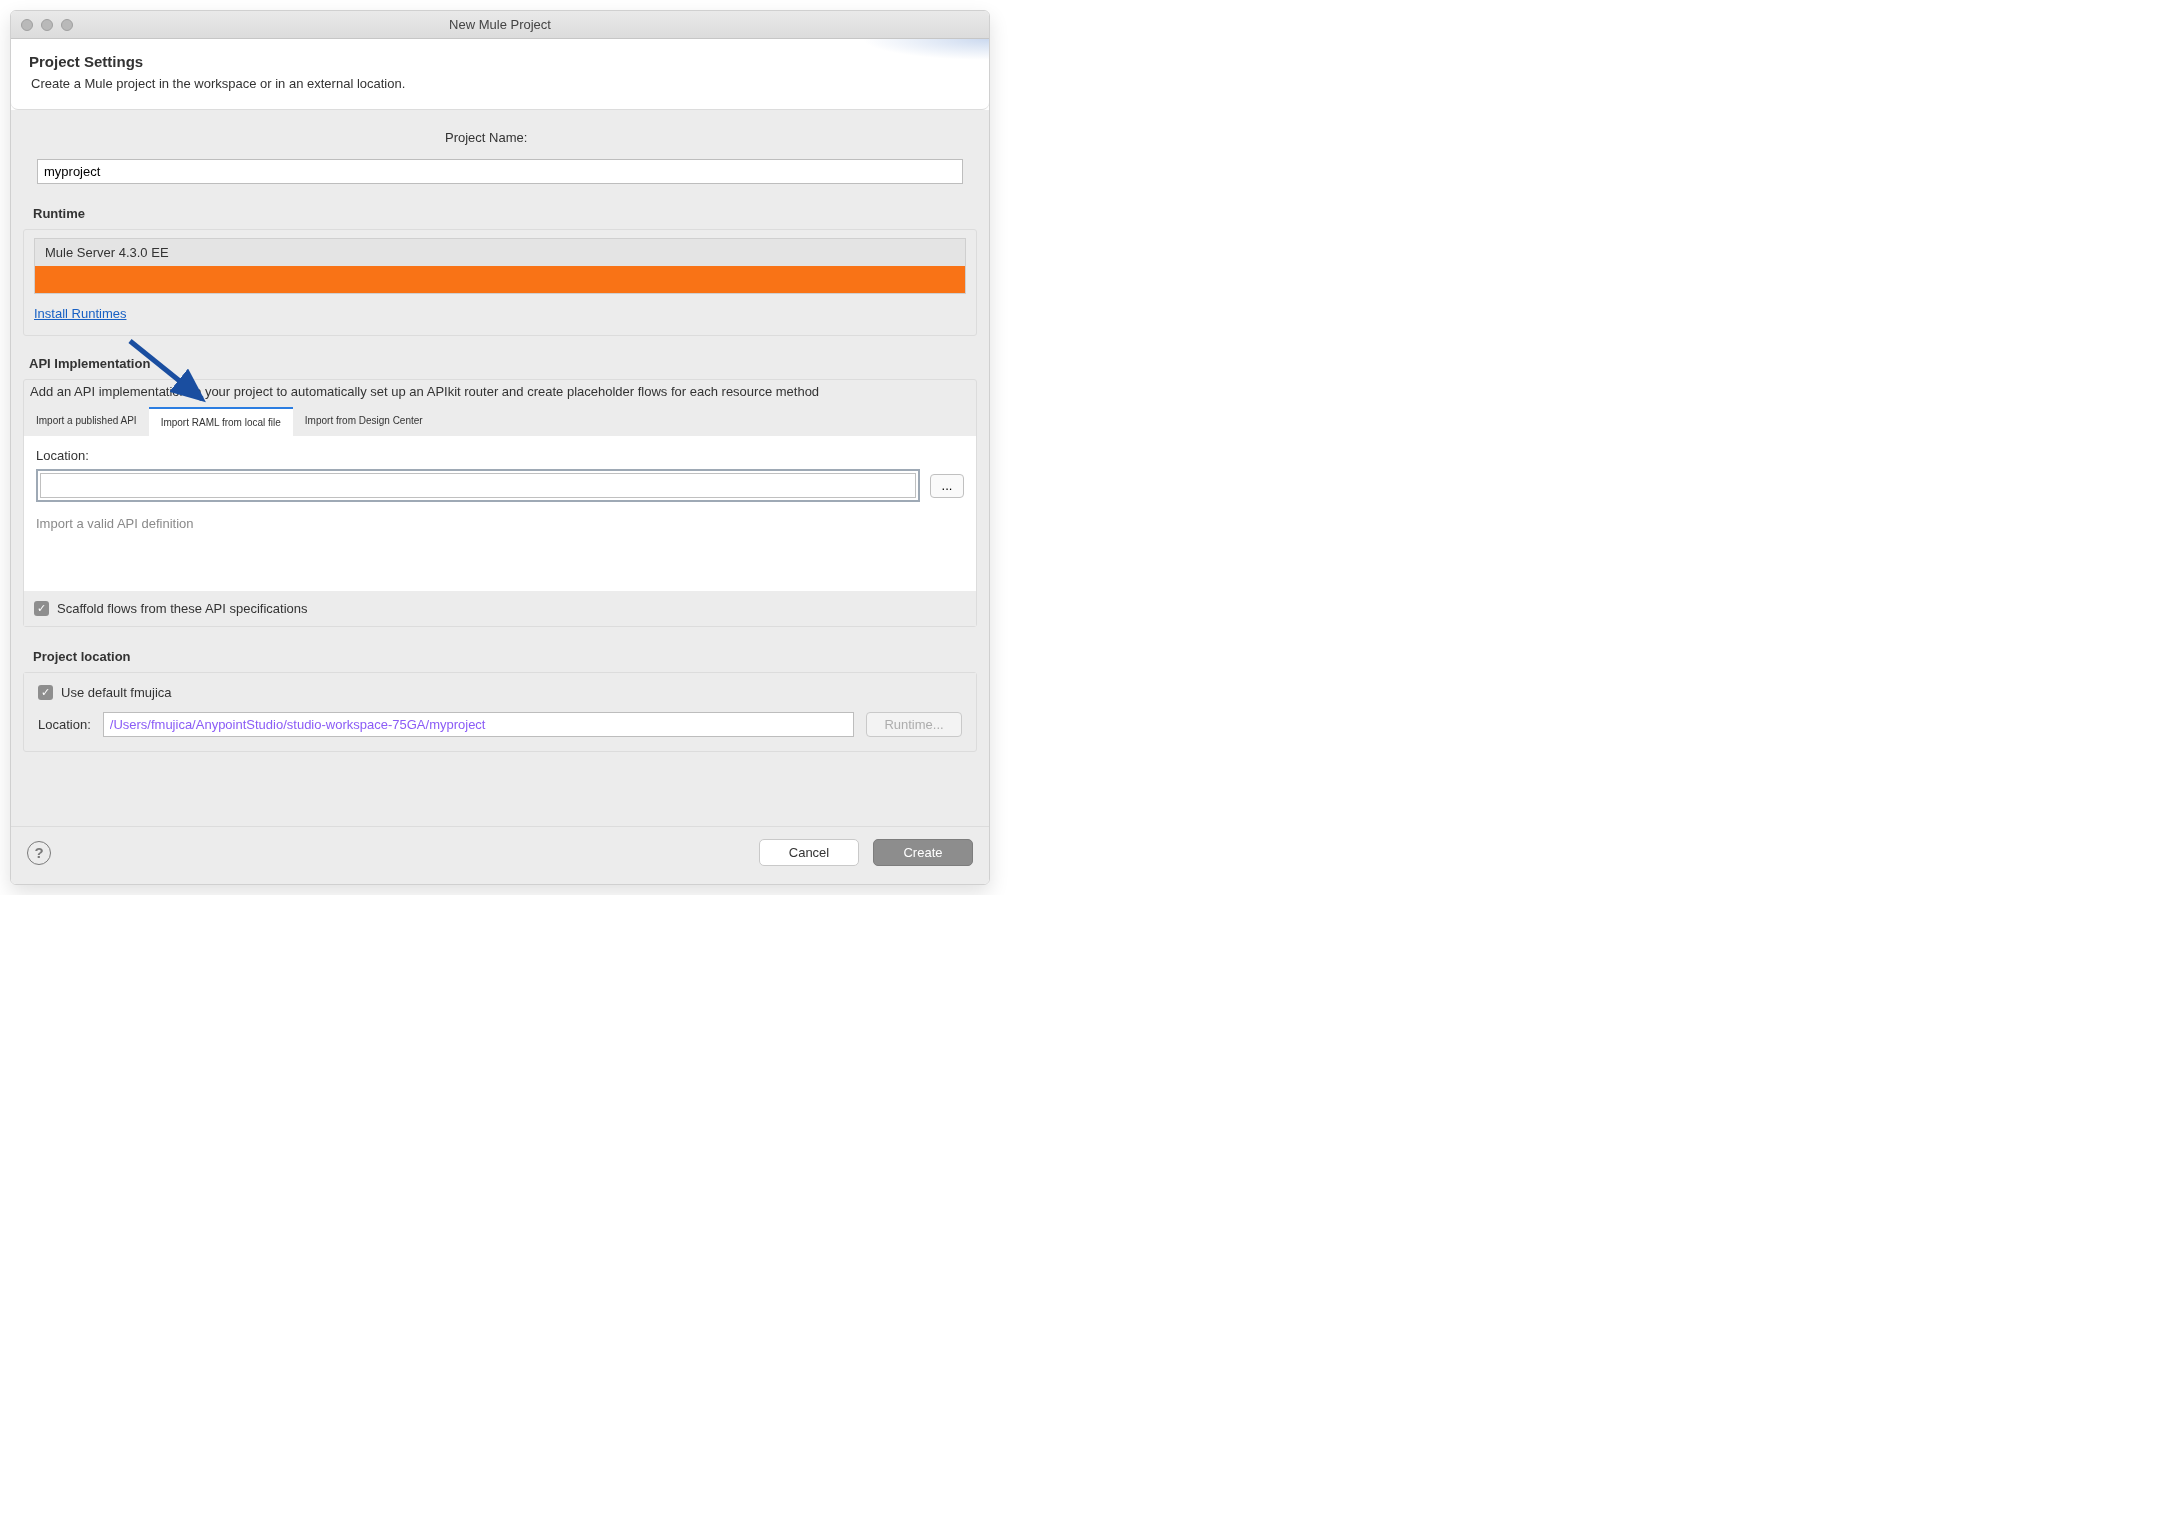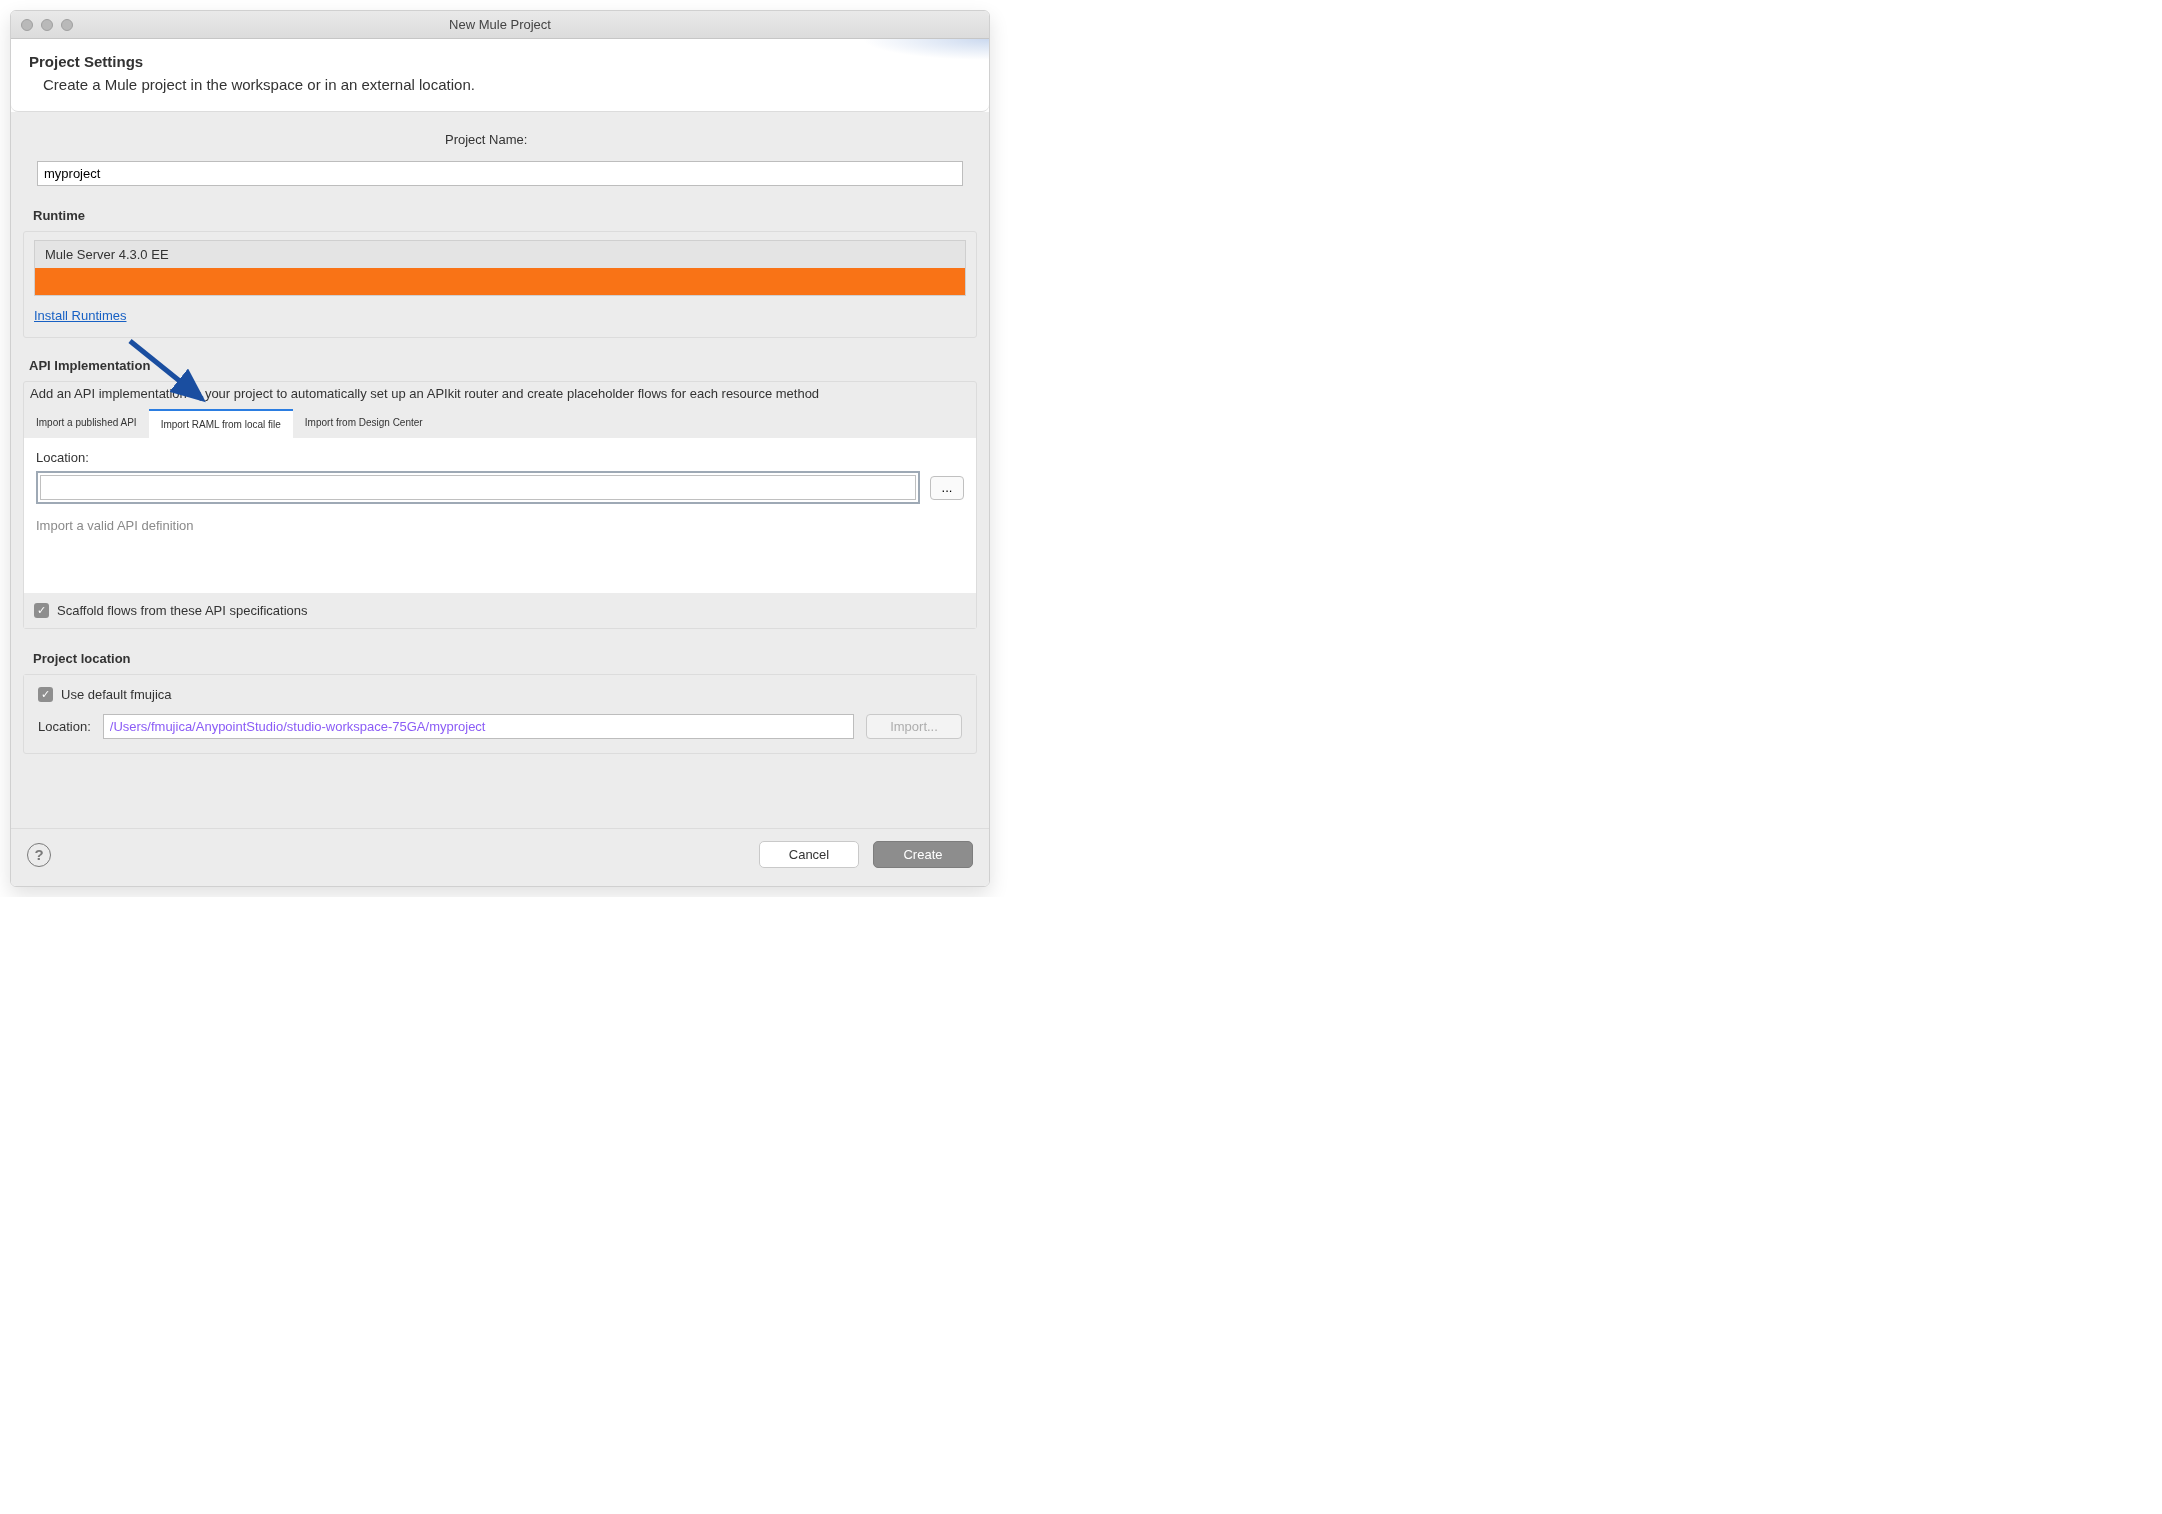--- a/index.html
+++ b/index.html
@@ -5,21 +5,21 @@
     * { box-sizing: border-box; margin: 0; padding: 0; }
     body { font-family: -apple-system, BlinkMacSystemFont, "Helvetica Neue", Arial, sans-serif; font-size: 13px; color: #333; background: #fff; }
     .window { width: 980px; margin: 10px; border: 1px solid #d0d0d0; border-radius: 6px; overflow: hidden; box-shadow: 0 8px 20px rgba(0,0,0,0.12); position: relative; }
     .titlebar { height: 28px; background: linear-gradient(#e9e9e9, #dcdcdc); display: flex; align-items: center; padding: 0 10px; border-bottom: 1px solid #c6c6c6; position: relative; }
     .traffic { display: flex; gap: 8px; position: absolute; left: 10px; }
     .dot { width: 12px; height: 12px; border-radius: 50%; background: #b9b9b9; border: 0.5px solid #a0a0a0; }
     .titlebar-title { flex: 1; text-align: center; font-size: 13px; color: #444; }
     .header { padding: 14px 18px 18px 18px; background: #fff; border-bottom: 1px solid #dcdcdc; position: relative; border-radius: 7px; }
     .header .swoosh { position: absolute; right: 0; top: 0; width: 180px; height: 55px; background: radial-gradient(ellipse 180px 30px at 100% 0%, #cbd9ef 0%, rgba(255,255,255,0) 70%); }
     .header h2 { font-size: 15px; font-weight: bold; margin-bottom: 6px; }
-    .header p { font-size: 15px; color: #333; margin-left: 14px; }
+    .header p { font-size: 13px; color: #333; margin-left: 2px; }
     .body { padding: 10px 12px 14px 12px; background: #ececec; }
     .row { display: flex; align-items: center; gap: 14px; padding: 10px 14px; flex-direction: column; }
     .label { font-size: 13px; color: #333; }
     input[type=text] { width: 100%; padding: 4px 6px; font-size: 13px; border: 1px solid #bdbdbd; background: #fff; }
     .panel { background: #ececec; border: 1px solid #dcdcdc; border-radius: 3px; margin-top: 6px; }
     .section-title { font-weight: bold; font-size: 13px; padding: 12px 10px 2px 10px; }
     .runtime-box { margin: 8px 10px; border: 1px solid #cfcfcf; background: #f97316; height: 56px; }
     .runtime-item { background: #e4e4e4; padding: 6px 10px; font-size: 13px; }
     .link { color: #1760c4; text-decoration: underline; font-size: 13px; padding: 4px 10px 12px 10px; display: inline-block; cursor: pointer; }
     .api-desc { font-size: 13px; color: #333; padding: 4px 6px 8px 6px; }
@@ -112,21 +112,21 @@
     <div class="loc-panel">
       <div class="section-title" style="padding-left:10px">Project location</div>
       <div class="panel">
         <div class="check-row" style="padding:12px 14px 6px 14px">
           <span class="cbx">✓</span>
           <span>Use default fmujica</span>
         </div>
         <div class="loc-row">
           <span class="label">Location:</span>
           <input type="text" disabled="" style="flex: 1 1 0%;" value="/Users/fmujica/AnypointStudio/studio-workspace-75GA/myproject">
-          <button class="browse-btn" disabled="">Import...</button>
+          <button class="browse-btn" disabled="">Runtime...</button>
         </div>
       </div>
     </div>
 
     <div class="spacer"></div>
   </div>
 
   <div class="footer">
     <div class="help-icon">?</div>
     <div class="footer-btns">

